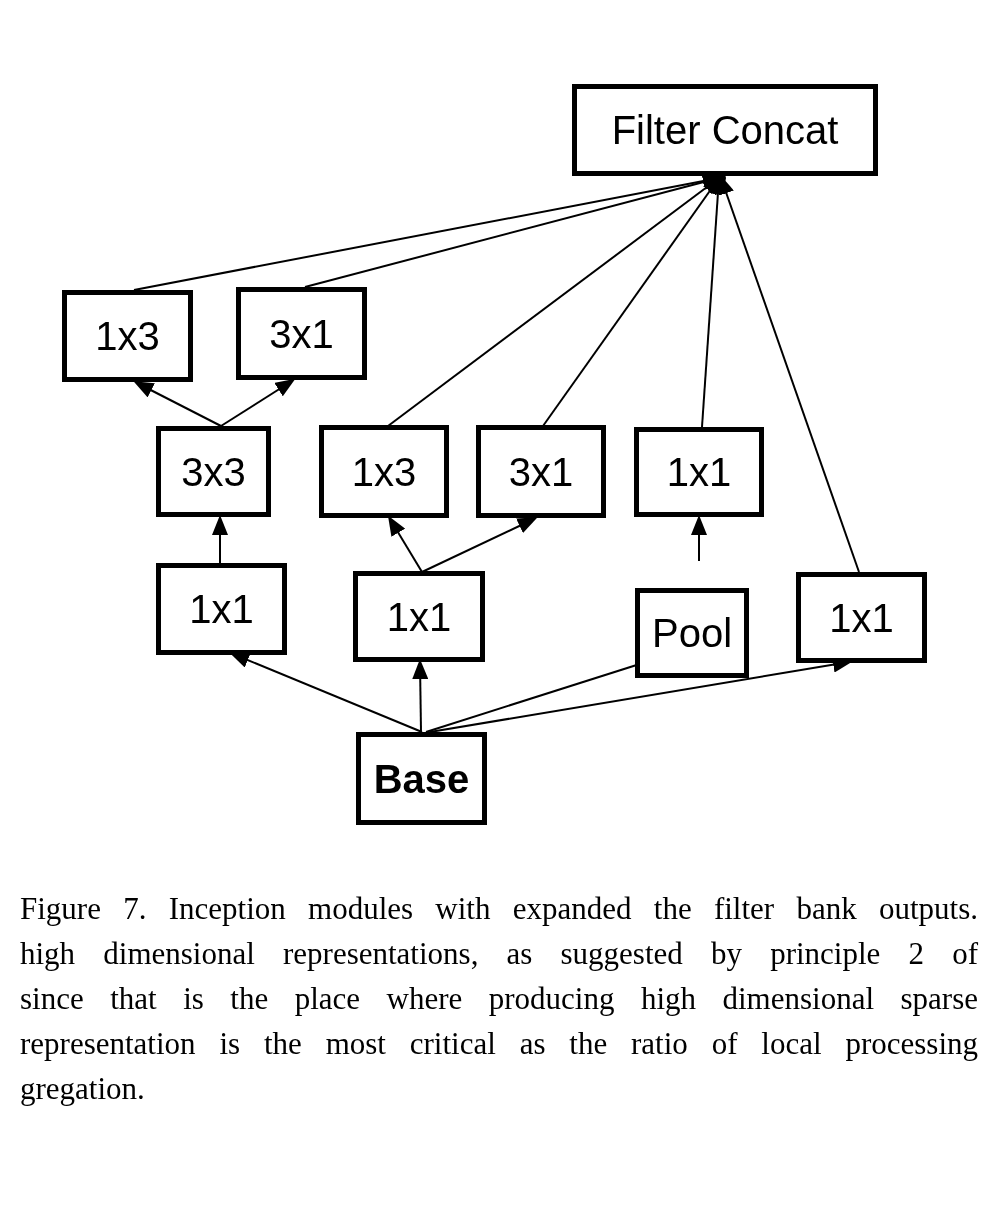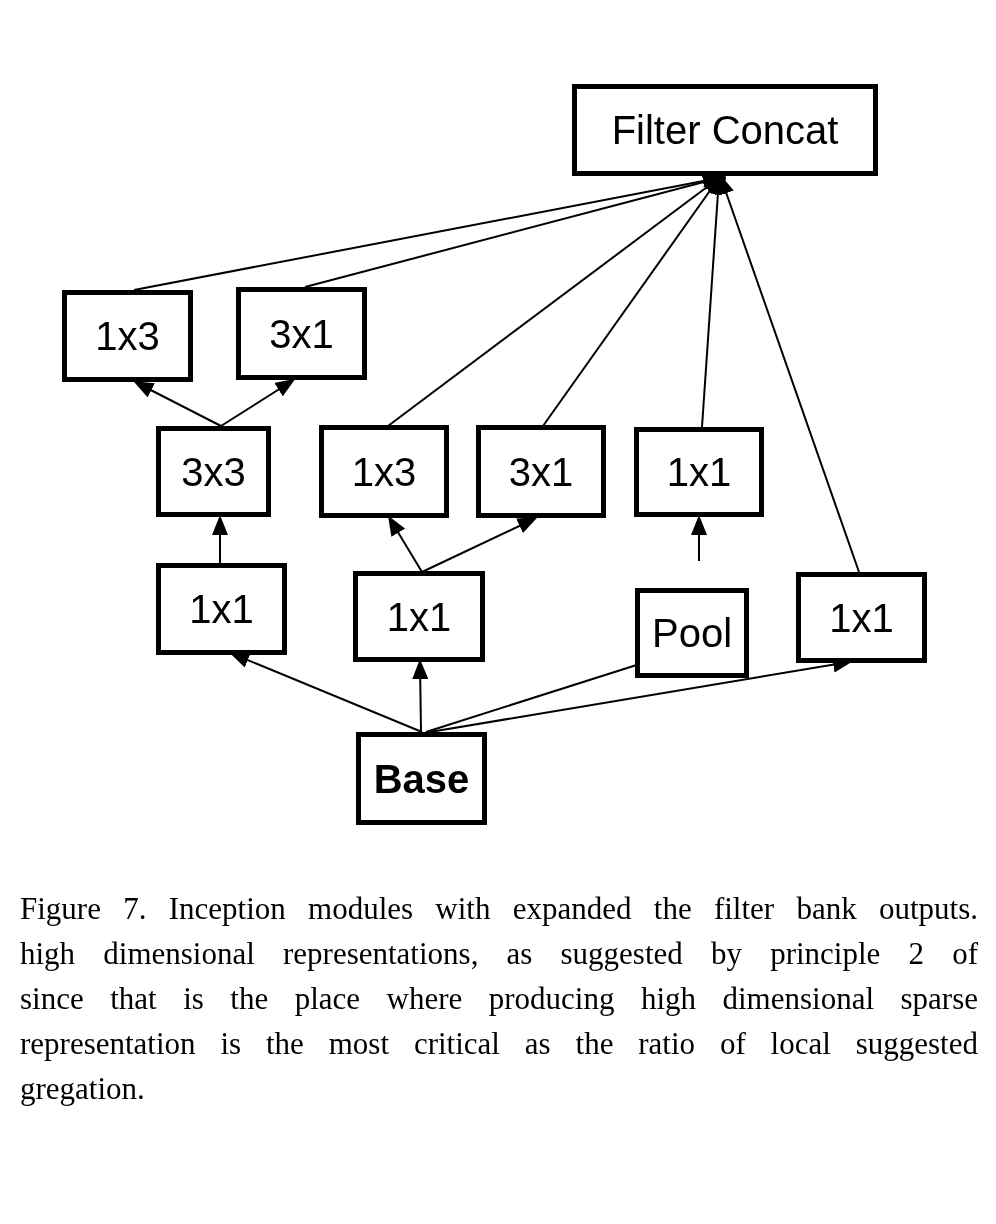--- a/index.html
+++ b/index.html
@@ -150,17 +150,17 @@
     <div class="node n-base">
       <span>Base</span>
     </div>
 
   </div>
 
   <div id="caption">
     <div class="cap-line">Figure 7. Inception modules with expanded the filter bank outputs.</div>
     <div class="cap-line">high dimensional representations, as suggested by principle 2 of</div>
     <div class="cap-line">since that is the place where producing high dimensional sparse</div>
-    <div class="cap-line">representation is the most critical as the ratio of local suggested</div>
+    <div class="cap-line">representation is the most critical as the ratio of local processing</div>
     <div class="cap-line last">gregation.</div>
   </div>
 
 </div>
 
 </body></html>

